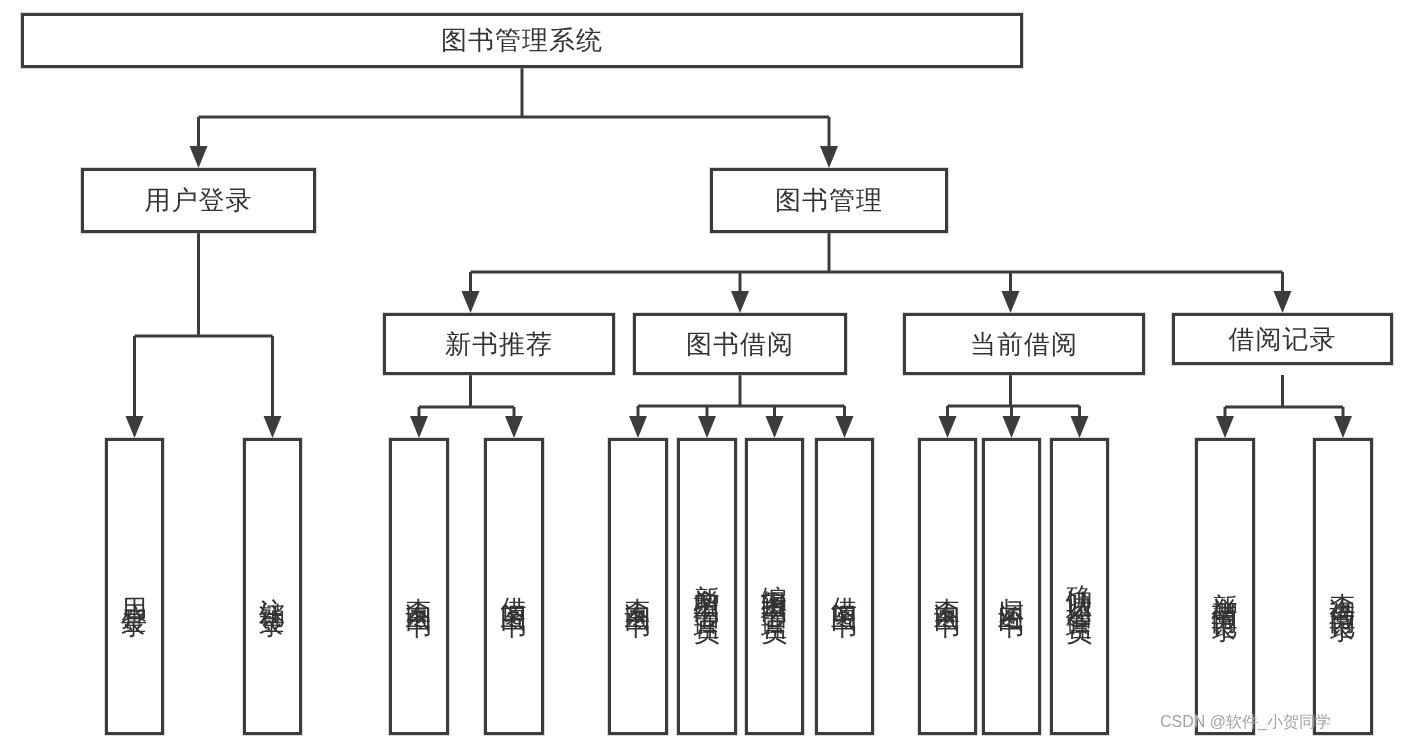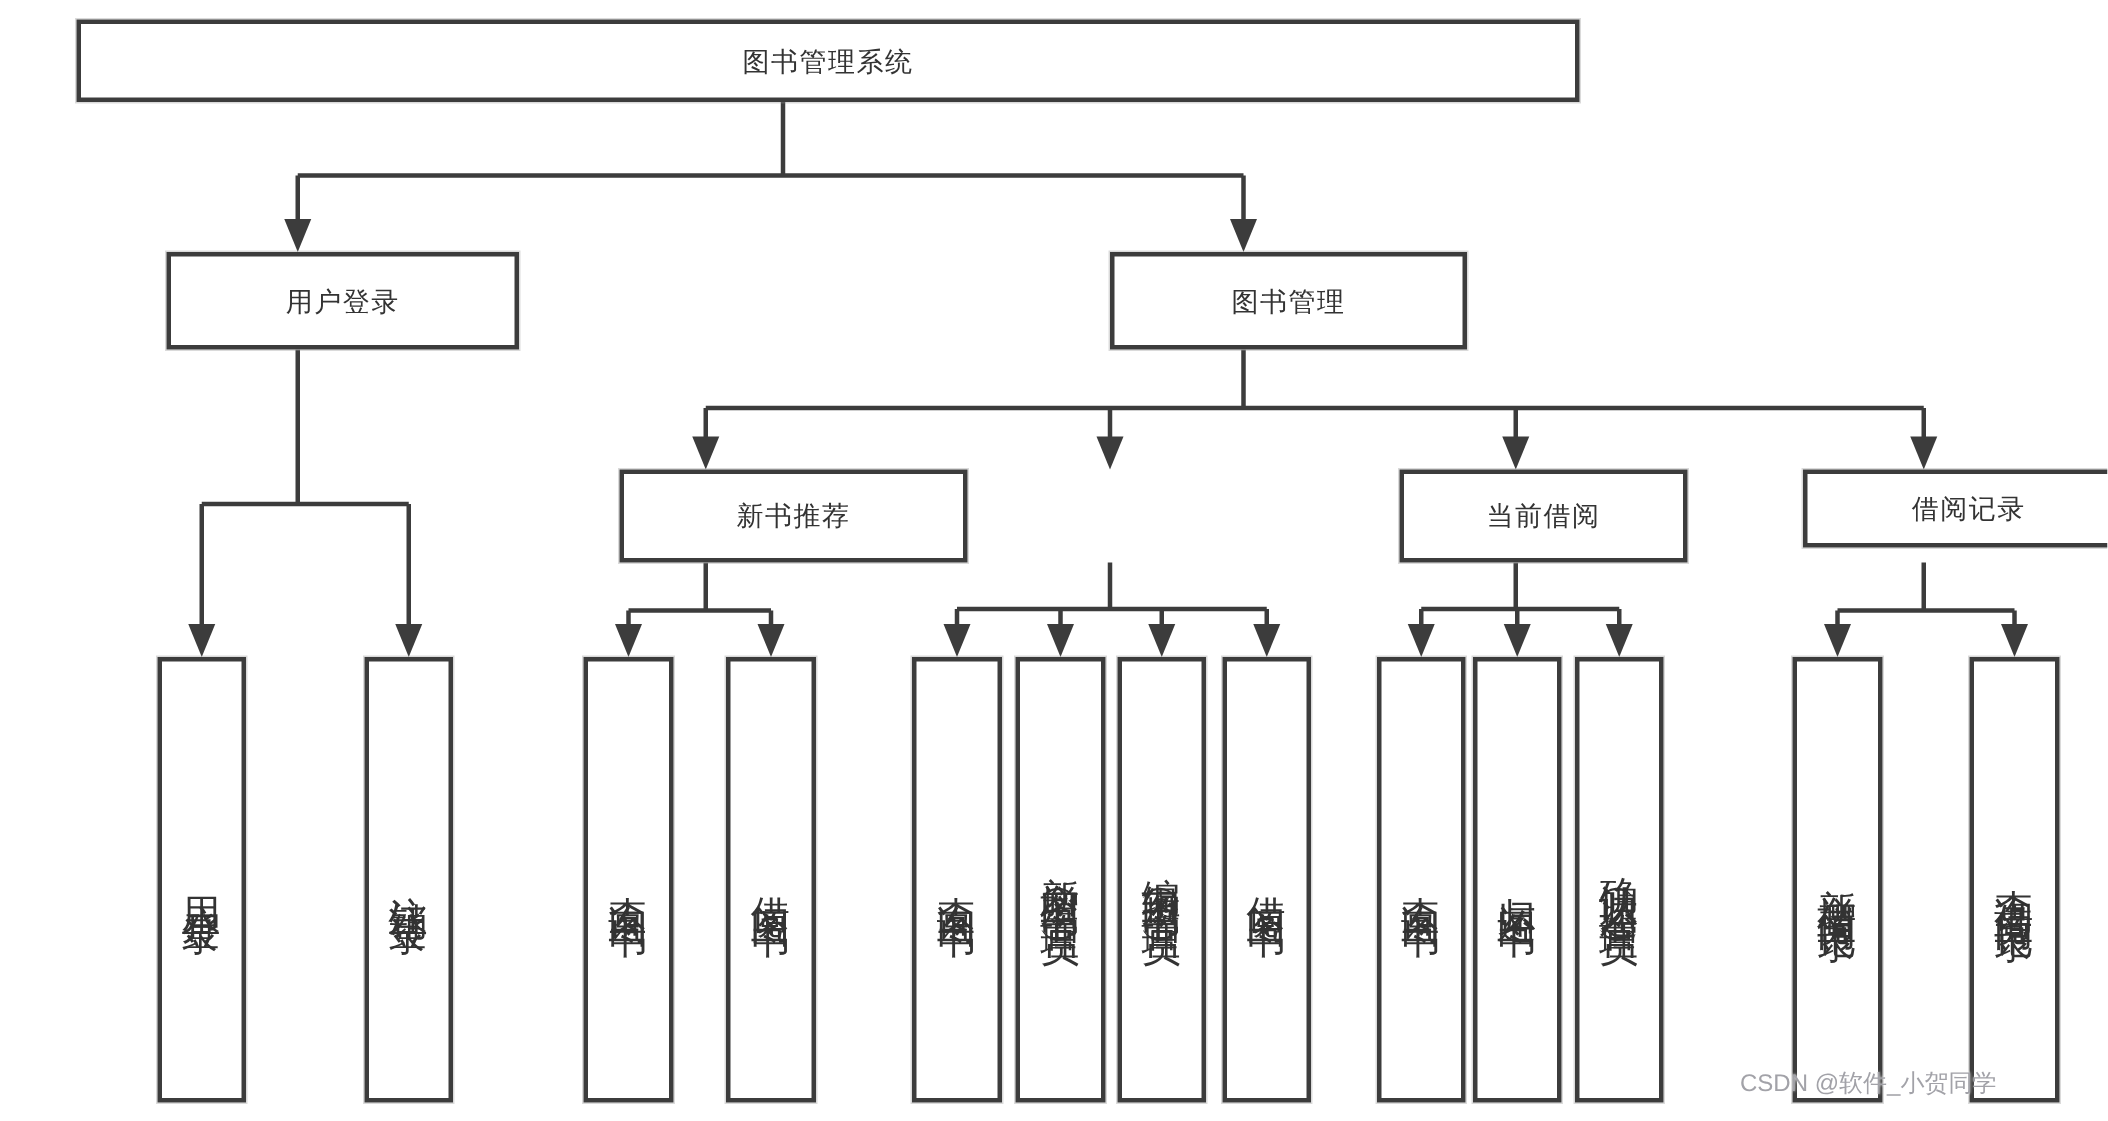--- a/index.html
+++ b/index.html
@@ -28,24 +28,23 @@
     background: #ffffff;
     border: 3px solid #3c3c3c;
     box-shadow: 0 0 0 1px rgba(150,150,150,0.35);
     color: #333333;
     display: flex;
     align-items: center;
     justify-content: center;
     text-align: center;
   }
   .node.h {
-    font-size: 18px;
+    font-size: 26px;
     letter-spacing: 1px;
     white-space: nowrap;
-    margin-left: 30px;
   }
   .node.leaf {
     writing-mode: vertical-rl;
     text-orientation: mixed;
     font-size: 26px;
     letter-spacing: 5px;
     line-height: 1;
   }
   .watermark {
     position: absolute;
@@ -101,21 +100,22 @@
       <polygon points="1334,416 1352,416 1343,438"></polygon>
     </g>
   </svg>
 
   <div class="node h" style="left:21px;top:13px;width:1002px;height:55px">图书管理系统</div>
 
   <div class="node h" style="left:81px;top:168px;width:235px;height:65px">用户登录</div>
   <div class="node h" style="left:710px;top:168px;width:238px;height:65px">图书管理</div>
 
   <div class="node h" style="left:383px;top:313px;width:232px;height:62px">新书推荐</div>
-  <div class="node h" style="left:903px;top:313px;width:192px;height:62px">当前借阅</div>
+  <div class="node h" style="left:633px;top:313px;width:214px;height:62px">图书借阅</div>
+  <div class="node h" style="left:903px;top:313px;width:242px;height:62px">当前借阅</div>
   <div class="node h" style="left:1172px;top:313px;width:221px;height:52px">借阅记录</div>
 
   <div class="node leaf" style="left:105px;top:438px;width:59px;height:297px">用户登录</div>
   <div class="node leaf" style="left:243px;top:438px;width:59px;height:297px">注销登录</div>
 
   <div class="node leaf" style="left:389px;top:438px;width:60px;height:297px">查询图书</div>
   <div class="node leaf" style="left:484px;top:438px;width:60px;height:297px">借阅图书</div>
 
   <div class="node leaf" style="left:608px;top:438px;width:60px;height:297px">查询图书</div>
   <div class="node leaf" style="left:677px;top:438px;width:60px;height:297px">新增图书（管理员）</div>

